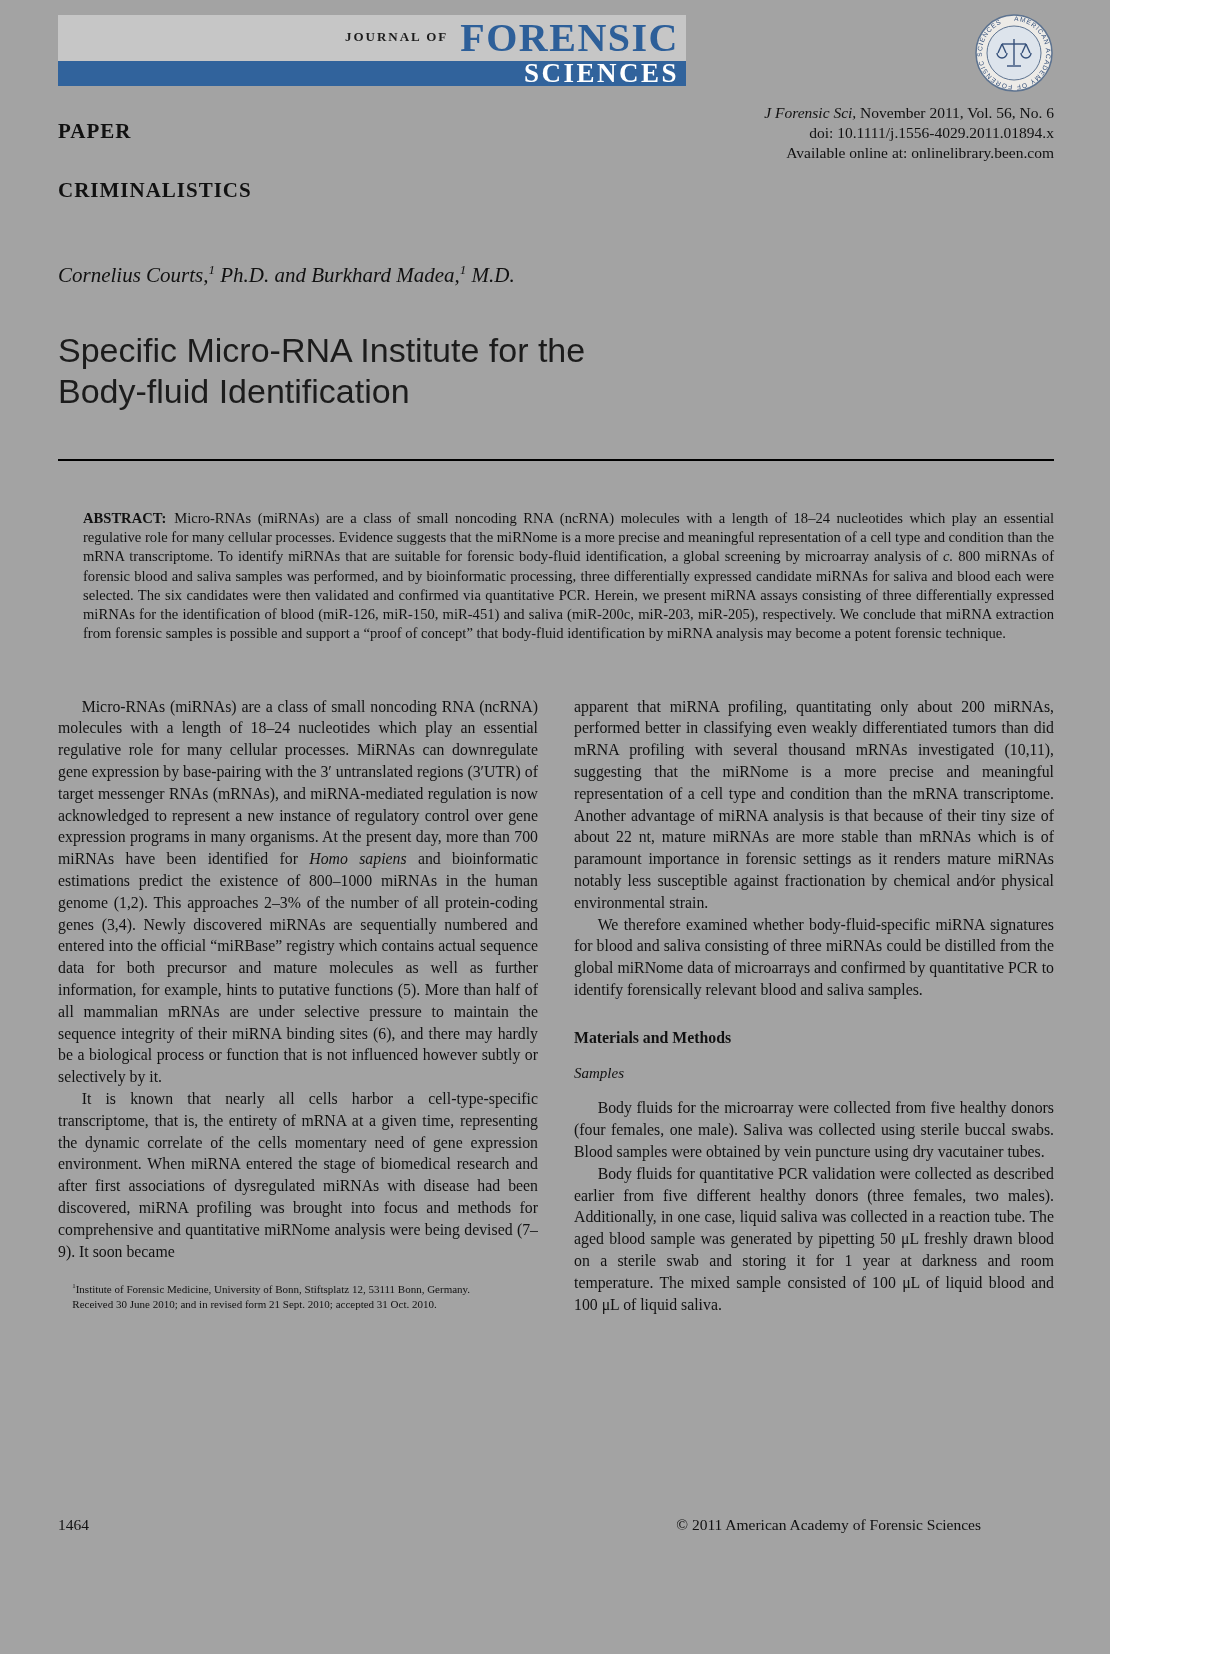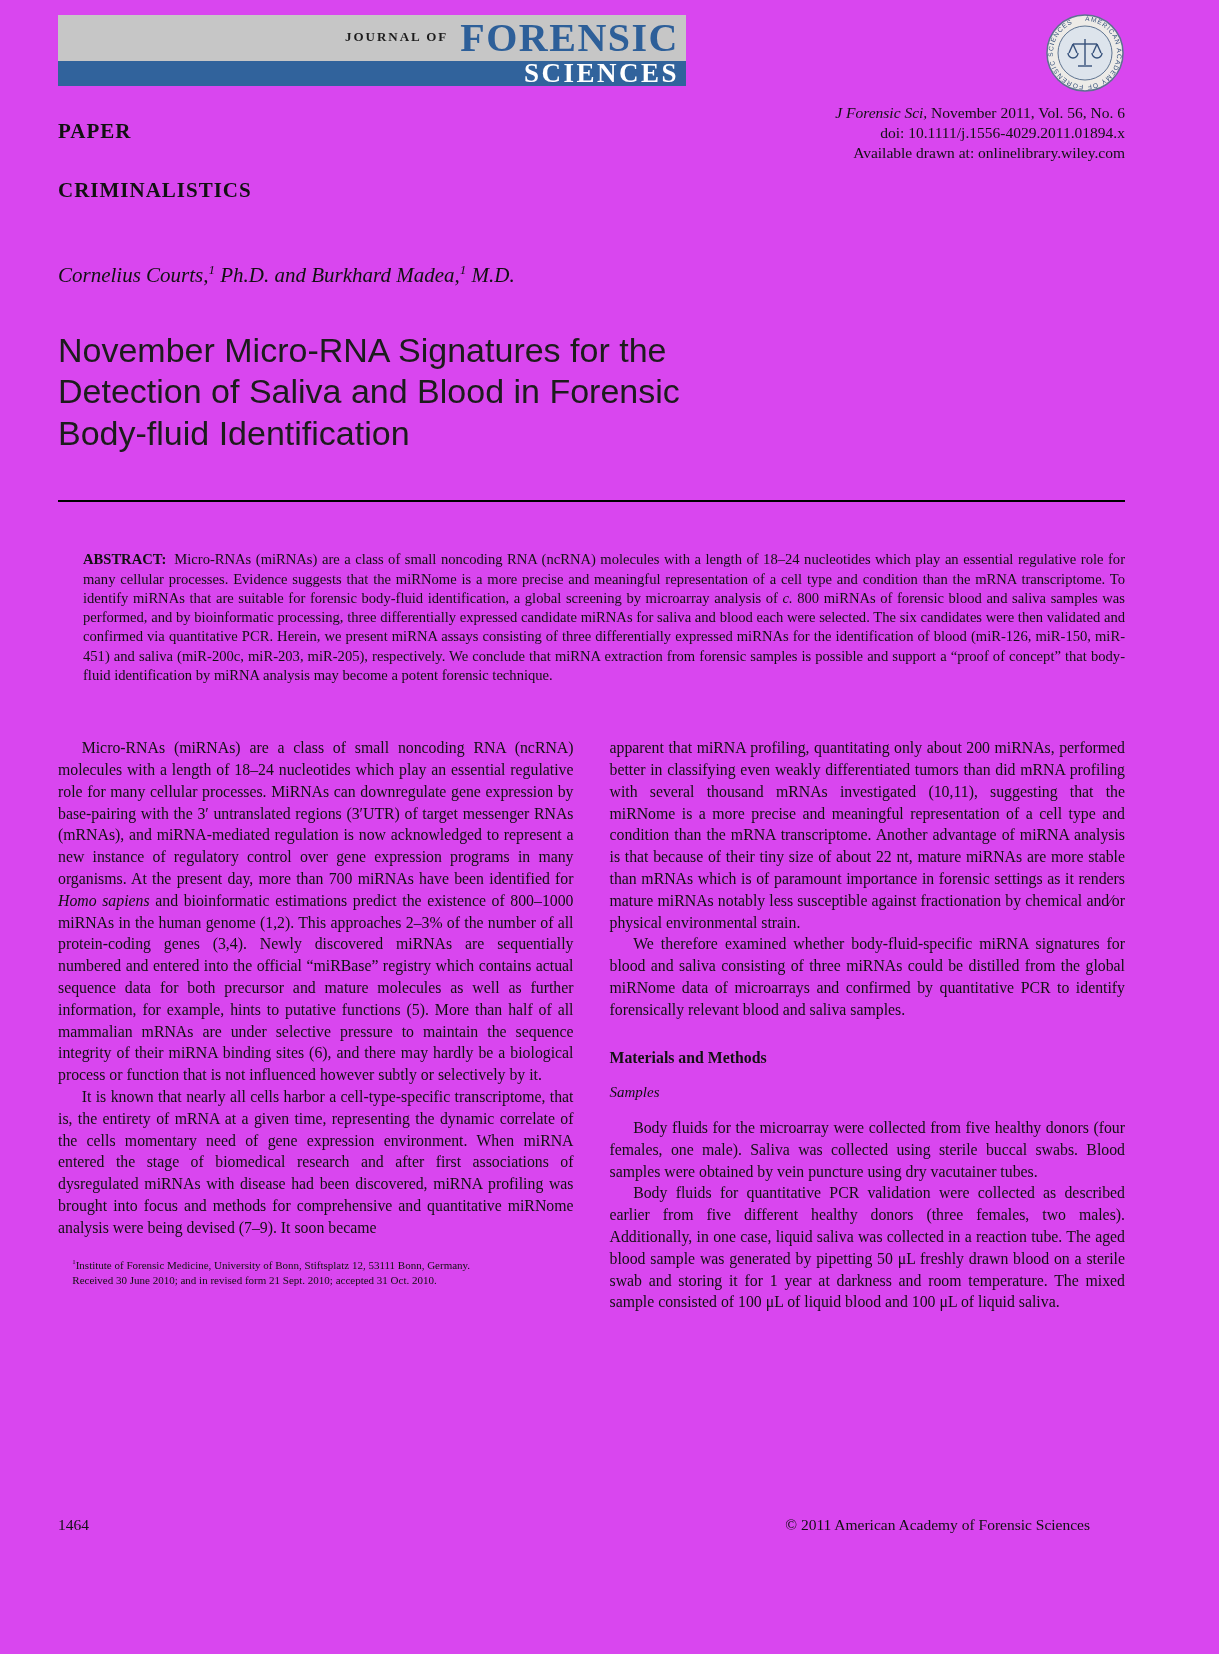--- a/index.html
+++ b/index.html
@@ -1,22 +1,22 @@
 <!DOCTYPE html>
 <html lang="en"><head>
 <meta charset="utf-8">
 <style>
   html, body { margin: 0; padding: 0; background: #ffffff; }
   .page {
     position: relative;
-    width: 1219px;
+    width: 1110px;
     height: 1654px;
     box-sizing: border-box;
-    padding: 15px 94px 0 58px;
-    background: #d946ef;
+    padding: 15px 56px 0 58px;
+    background: #a3a3a3;
     font-family: "Liberation Serif", serif;
     color: #111;
     overflow: hidden;
   }
 
   
   .header-row { display: flex; justify-content: space-between; align-items: flex-start; }
   .masthead { width: 628px; }
   .mast-top {
     background: #c6c6c6; height: 46px;
@@ -125,29 +125,28 @@
   </div>
 
   <div class="meta-row">
     <div>
       <div class="paper-label">PAPER</div>
       <div class="category-label">CRIMINALISTICS</div>
     </div>
     <div class="citation">
       <div><i>J Forensic Sci,</i><span> November 2011, Vol. 56, No. 6</span></div>
       <div>doi: 10.1111/j.1556-4029.2011.01894.x</div>
-      <div>Available drawn at: onlinelibrary.wiley.com</div>
+      <div>Available online at: onlinelibrary.been.com</div>
     </div>
   </div>
 
   <div class="authors"><span>Cornelius Courts,</span><sup>1</sup><span> Ph.D. and Burkhard Madea,</span><sup>1</sup><span> M.D.</span></div>
 
   <h1 class="title">
-    <div>November Micro-RNA Signatures for the</div>
-    <div>Detection of Saliva and Blood in Forensic</div>
+    <div>Specific Micro-RNA Institute for the</div>
     <div>Body-fluid Identification</div>
   </h1>
 
   <hr class="rule">
 
   <div class="abstract">
     <span class="abstract-label">ABSTRACT:</span><span><span>Micro-RNAs (miRNAs) are a class of small noncoding RNA (ncRNA) molecules with a length of 18–24 nucleotides which play an essential regulative role for many cellular processes. Evidence suggests that the miRNome is a more precise and meaningful representation of a cell type and condition than the mRNA transcriptome. To identify miRNAs that are suitable for forensic body-fluid identification, a global screening by microarray analysis of </span><i>c.</i><span> 800 miRNAs of forensic blood and saliva samples was performed, and by bioinformatic processing, three differentially expressed candidate miRNAs for saliva and blood each were selected. The six candidates were then validated and confirmed via quantitative PCR. Herein, we present miRNA assays consisting of three differentially expressed miRNAs for the identification of blood (miR-126, miR-150, miR-451) and saliva (miR-200c, miR-203, miR-205), respectively. We conclude that miRNA extraction from forensic samples is possible and support a “proof of concept” that body-fluid identification by miRNA analysis may become a potent forensic technique.</span></span>
   </div>
 
 

